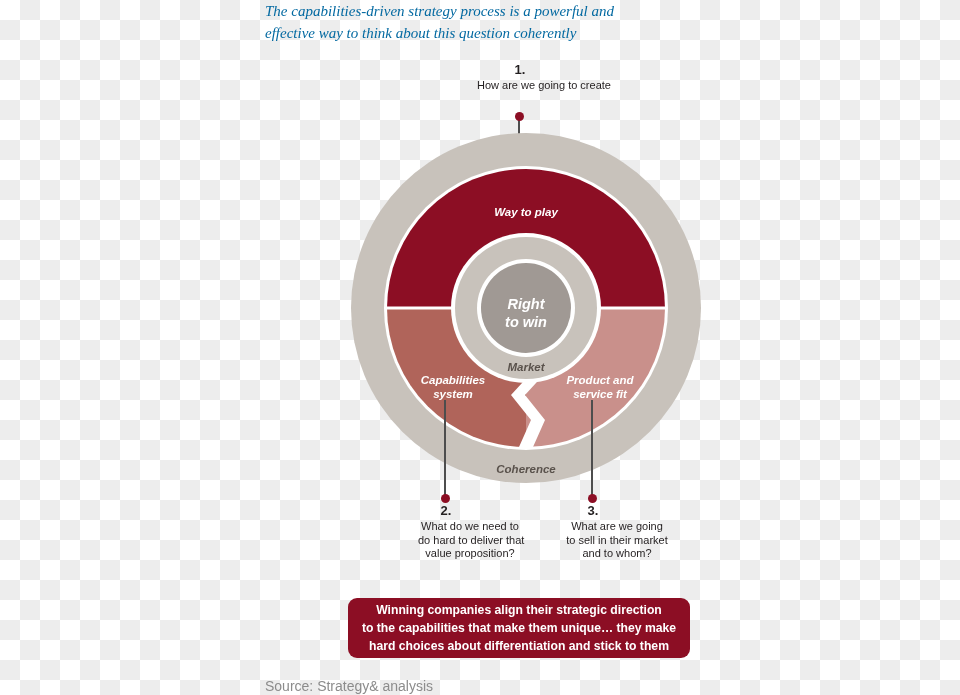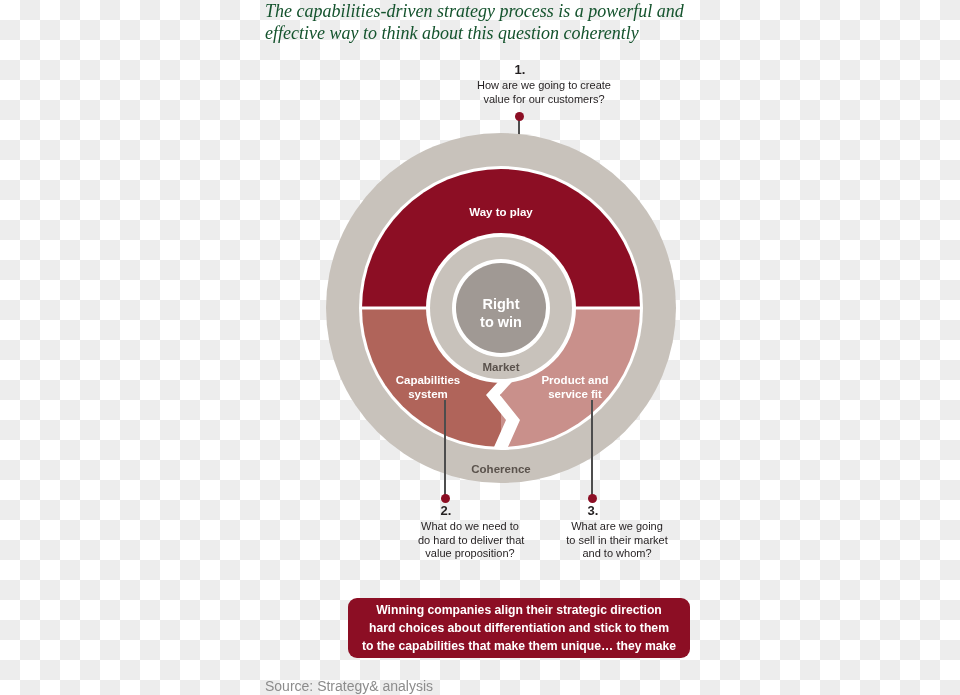--- a/index.html
+++ b/index.html
@@ -28,23 +28,23 @@
   }
 
   
   .title {
     position: absolute;
     left: 265px;
     top: 0px;
     width: 440px;
     font-family: "Liberation Serif", serif;
     font-style: italic;
-    font-size: 18px;
+    font-size: 15px;
     line-height: 22px;
-    color: #14532d;
+    color: #0369a1;
     text-align: left;
   }
   .title .line { display: block; white-space: pre; }
 
   
   .callout {
     position: absolute;
     text-align: center;
     color: #231f20;
   }
@@ -83,24 +83,25 @@
     border-radius: 50%;
     background: #8c0e24;
   }
   #dot-1 { left: 514.5px; top: 112px; }
   #dot-2 { left: 440.5px; top: 494px; }
   #dot-3 { left: 587.5px; top: 494px; }
 
   
   .diagram {
     position: absolute;
-    left: 326px;
+    left: 351px;
     top: 133px;
     width: 350px;
     height: 350px;
+    font-style: italic;
   }
   .diagram svg { display: block; }
 
   .ring-label {
     fill: #5a524c;
     font-family: "Liberation Sans", sans-serif;
     font-size: 11.5px;
     font-weight: bold;
     text-anchor: middle;
   }
@@ -157,21 +158,20 @@
 
   <div class="title">
     <span class="line">The capabilities-driven strategy process is a powerful and</span>
     <span class="line">effective way to think about this question coherently</span>
   </div>
 
   <div class="callout" id="callout-1">
     <div class="num">1.</div>
     <div class="txt">
       <span>How are we going to create</span>
-      <span>value for our customers?</span>
     </div>
   </div>
   <div class="leader" id="leader-1"></div>
   <div class="dot" id="dot-1"></div>
 
   <div class="diagram">
     <svg width="350" height="350" viewBox="0 0 350 350" xmlns="http://www.w3.org/2000/svg">
 
       <circle cx="175" cy="175" r="175" fill="#c8c2bb"></circle>
 
@@ -228,20 +228,20 @@
     <div class="txt">
       <span>What are we going</span>
       <span>to sell in their market</span>
       <span>and to whom?</span>
     </div>
   </div>
 
   <div class="banner">
     <div>
       <span>Winning companies align their strategic direction</span>
+      <span>to the capabilities that make them unique… they make</span>
       <span>hard choices about differentiation and stick to them</span>
-      <span>to the capabilities that make them unique… they make</span>
     </div>
   </div>
 
   <div class="source">Source: Strategy&amp; analysis</div>
 
 </div>
 
 </body></html>

